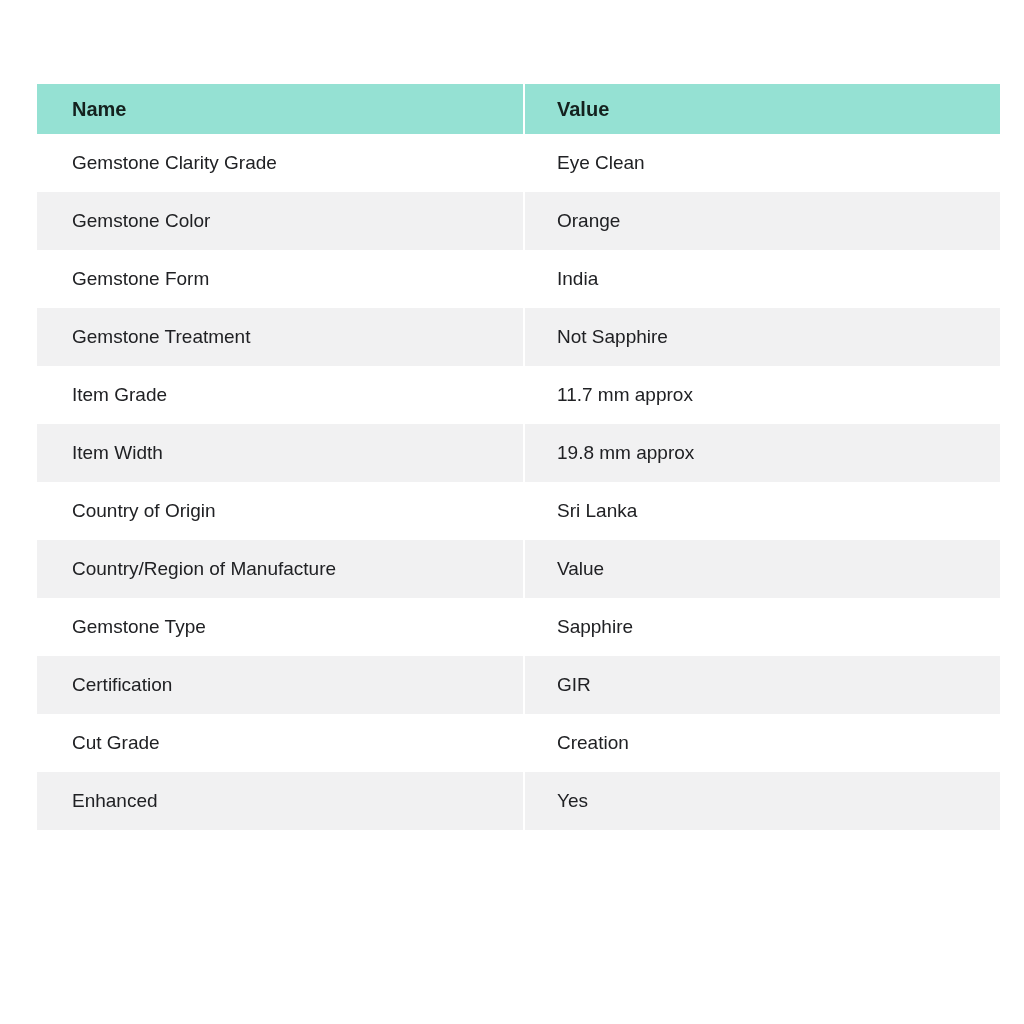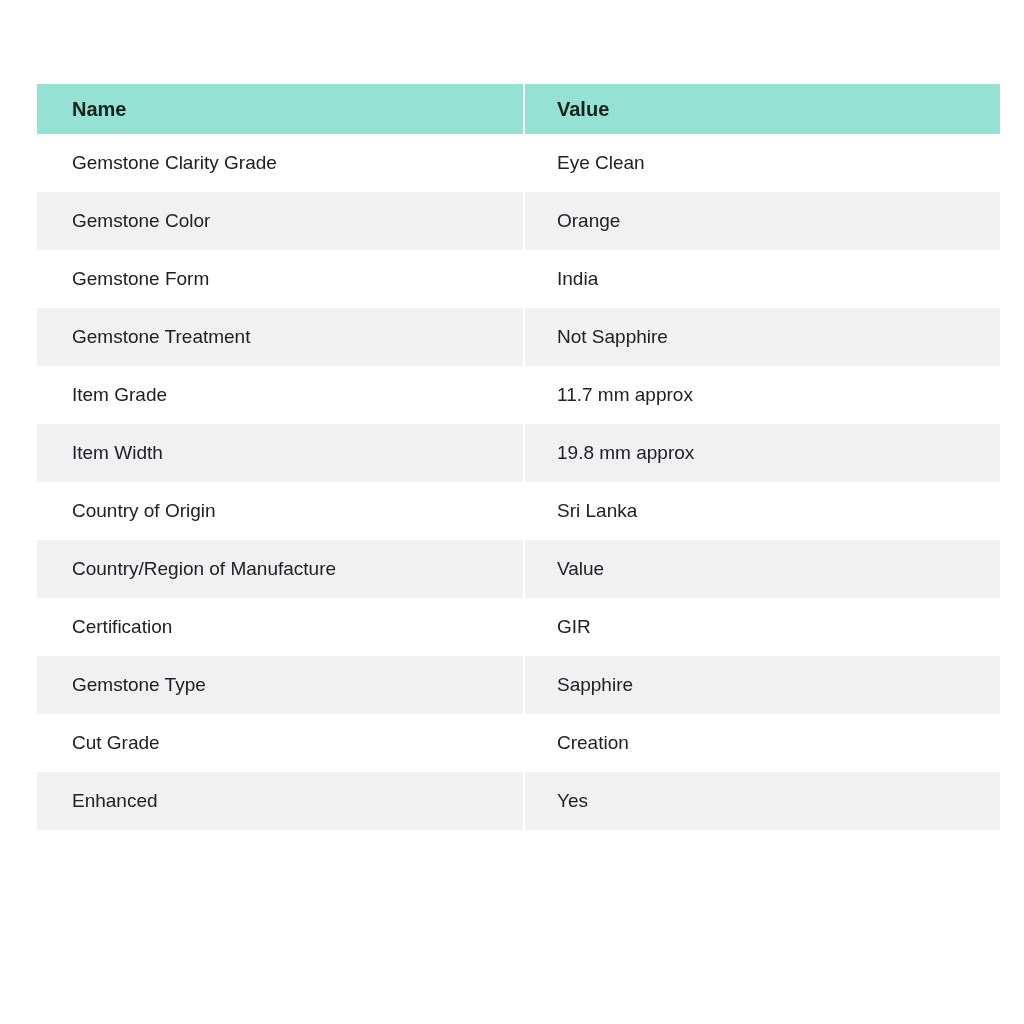--- a/index.html
+++ b/index.html
@@ -109,26 +109,26 @@
         </tr>
         <tr>
           <td class="name-col">Country of Origin</td>
           <td class="value-col">Sri Lanka</td>
         </tr>
         <tr>
           <td class="name-col">Country/Region of Manufacture</td>
           <td class="value-col">Value</td>
         </tr>
         <tr>
+          <td class="name-col">Gemstone Type</td>
+          <td class="value-col">Sapphire</td>
+        </tr>
+        <tr>
           <td class="name-col">Certification</td>
           <td class="value-col">GIR</td>
-        </tr>
-        <tr>
-          <td class="name-col">Gemstone Type</td>
-          <td class="value-col">Sapphire</td>
         </tr>
         <tr>
           <td class="name-col">Cut Grade</td>
           <td class="value-col">Creation</td>
         </tr>
         <tr>
           <td class="name-col">Enhanced</td>
           <td class="value-col">Yes</td>
         </tr>
       </tbody>

